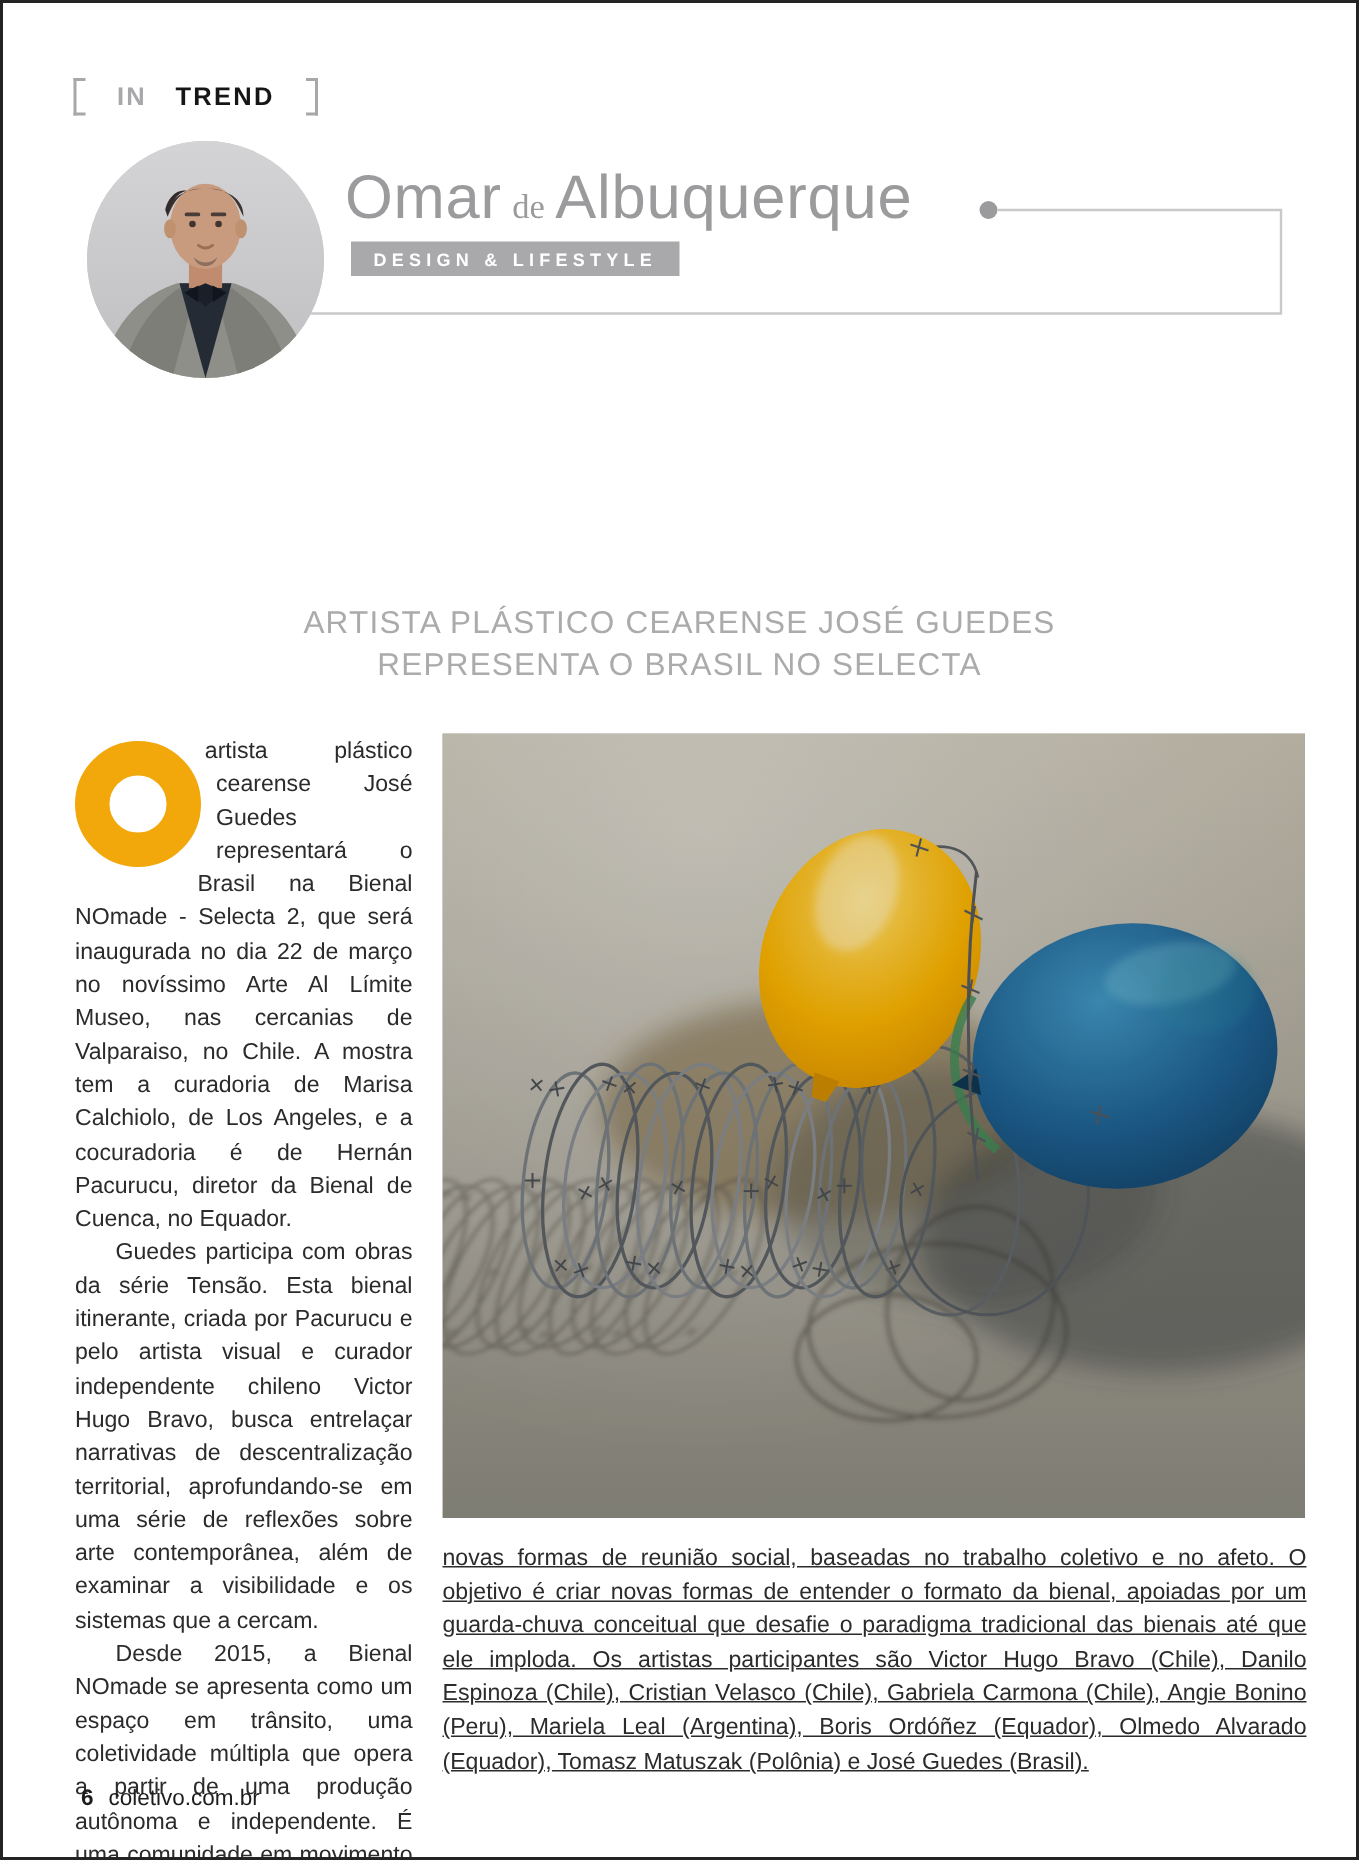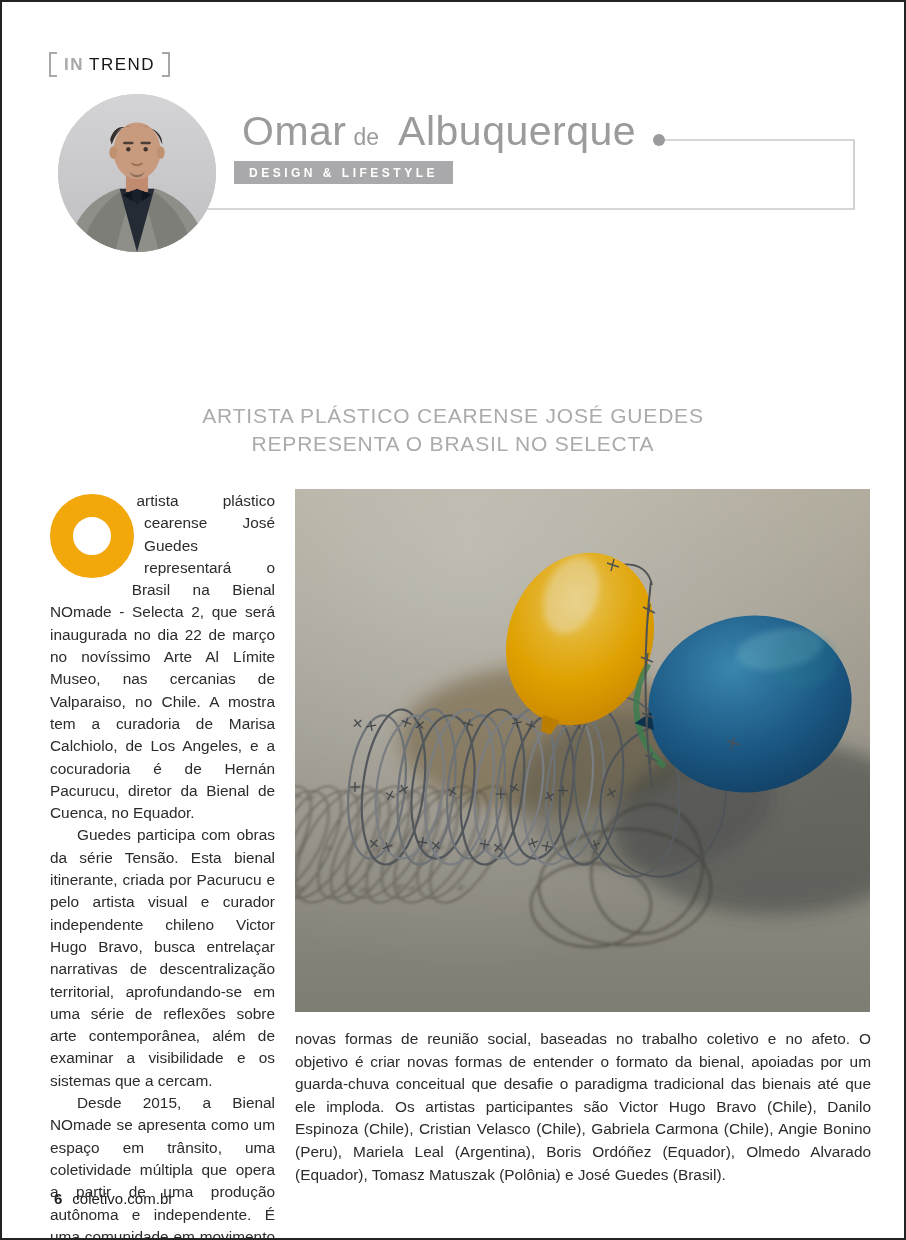--- a/index.html
+++ b/index.html
@@ -3,38 +3,38 @@
 <meta charset="utf-8">
 <style>
   html,body{margin:0;padding:0;background:#e8e8e8;}
   *{box-sizing:border-box;}
   .page{
     position:relative;width:906px;height:1240px;margin:0 auto;
     background:#fff;border:2px solid #232323;overflow:hidden;
     font-family:"Liberation Sans",sans-serif;color:#2b2b2d;
   }
   
-  .trend{position:absolute;left:47px;top:50px;display:flex;align-items:center;gap:7px;}
+  .trend{position:absolute;left:47px;top:50px;display:flex;align-items:center;gap:21px;}
   .brk{width:8px;height:25px;border:2px solid #a8a8aa;}
   .brk.l{border-right:none;}
   .brk.r{border-left:none;}
   .trend-in{font-size:17px;font-weight:700;letter-spacing:1.5px;color:#a8a8aa;}
-  .trend-label{font-size:17px;font-weight:400;letter-spacing:1.5px;color:#161616;margin-left:-2px;}
+  .trend-label{font-size:17px;font-weight:700;letter-spacing:1.5px;color:#161616;margin-left:-2px;}
   
   .deco{position:absolute;left:190px;top:124px;width:672px;height:92px;}
   .avatar{
     position:absolute;left:56px;top:92px;width:158px;height:158px;border-radius:50%;
     overflow:hidden;background:#c9c9cb;z-index:3;
   }
   .author-name{
     position:absolute;left:228px;top:106px;display:flex;align-items:baseline;
     color:var(--author-gray,#9b9b9d);z-index:2;white-space:nowrap;
   }
-  .author-name .fn,.author-name .ln{font-size:41px;letter-spacing:0.5px;margin-left:12px;}
-  .author-name .particle{font-size:23px;margin:0 7px;}
+  .author-name .fn,.author-name .ln{font-size:41px;letter-spacing:0.5px;}
+  .author-name .particle{font-size:23px;margin:0 7px;font-family:Liberation Serif, serif;}
   .category-badge{
     position:absolute;left:232px;top:159px;padding:5px 15px 4px;
     background:var(--badge-bg,#a9a9ab);color:#fff;font-size:12px;font-weight:700;
     letter-spacing:3.5px;z-index:2;
   }
   
   .headline{
     position:absolute;left:0;right:0;top:286px;margin:0;text-align:center;
     font-size:47px;line-height:1.12;font-weight:700;color:var(--headline-blue,#21618f);
     letter-spacing:0.5px;
@@ -58,21 +58,21 @@
     shape-outside:circle(50%);
   }
   .photo{
     position:absolute;left:293px;top:487px;width:575px;height:523px;margin:0;
     overflow:hidden;background:#a8a399;
   }
   .photo svg{display:block;width:100%;height:100%;}
   .col-bottom{
     position:absolute;left:293px;top:1026px;width:576px;margin:0;
     font-size:15.4px;line-height:22.6px;text-align:justify;
-    hyphens:auto;-webkit-hyphens:auto;
+    hyphens:auto;text-decoration:underline;-webkit-hyphens:auto;
   }
   
   .footer{position:absolute;left:52px;top:1188px;display:flex;align-items:baseline;gap:10px;font-size:15px;color:#1d1d1d;}
   .footer .pagenum{font-weight:700;}
 </style>
 </head>
 <body>
 
 <div class="page">
 

